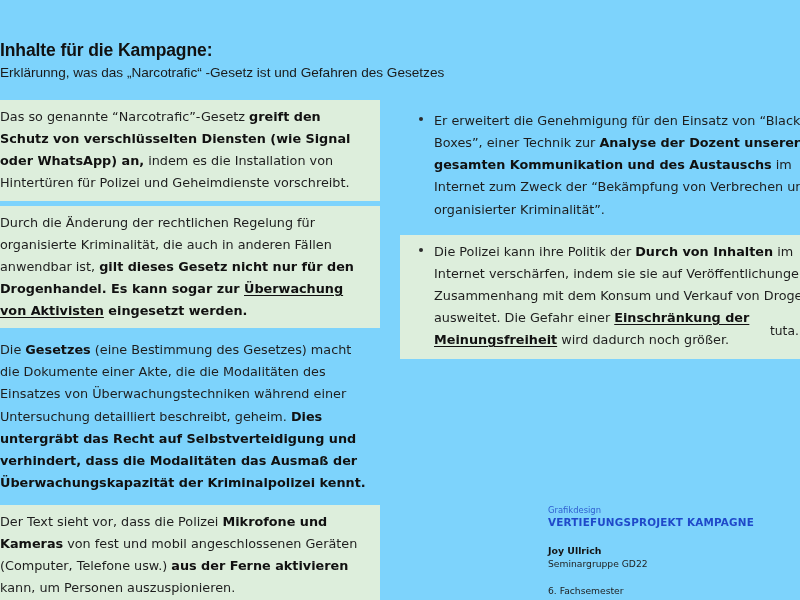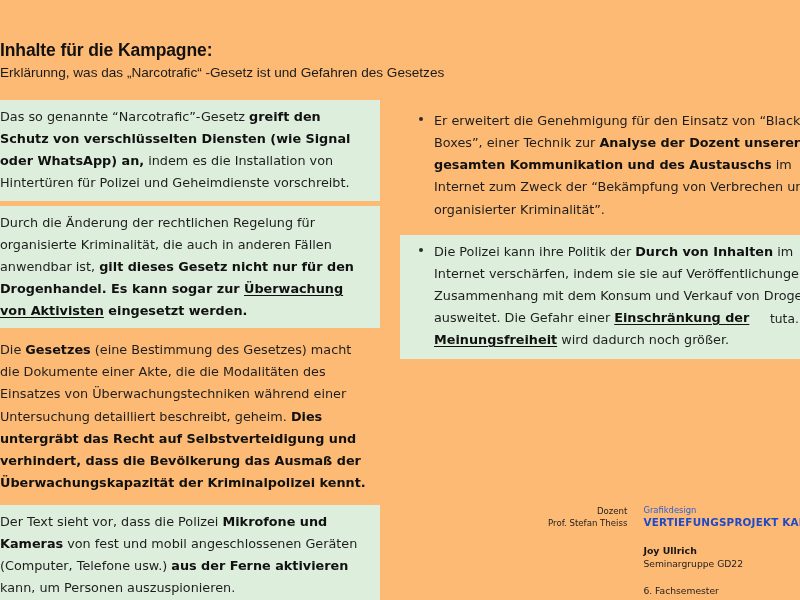--- a/index.html
+++ b/index.html
@@ -11,21 +11,21 @@
     background: #ffffff;
   }
   body {
     font-family: "DejaVu Sans", "Liberation Sans", sans-serif;
     color: #1c1c1c;
   }
   .slide {
     position: relative;
     width: 800px;
     height: 600px;
-    background: #fdba74;
+    background: #7dd3fc;
     overflow: hidden;
   }
 
   
   .col-left {
     position: absolute;
     left: -66px;
     top: 40px;
     width: 446px;
   }
@@ -102,21 +102,21 @@
     border-radius: 50%;
     background: #2b2b2b;
   }
   .bullet b, .bullet strong { font-weight: bold; color: #111111; }
   .bullet u { text-decoration: underline; text-underline-offset: 2px; }
 
   
   .tuta {
     position: absolute;
     left: 770px;
-    top: 312px;
+    top: 324px;
     font-size: 12.3px;
     color: #1e1e1e;
     white-space: nowrap;
   }
 
   
   .footer {
     position: absolute;
     left: 548px;
     top: 505px;
@@ -172,43 +172,39 @@
 
 <div class="slide">
 
   <div class="col-left">
     <h1 class="heading">Inhalte für die Kampagne:</h1>
     <p class="subheading">Erklärunng, was das „Narcotrafic“ -Gesetz ist und Gefahren des Gesetzes</p>
 
     <div class="blocks">
       <p class="para hl">Das so genannte “Narcotrafic”-Gesetz <b>greift den Schutz von verschlüsselten Diensten (wie Signal oder WhatsApp) an,</b> indem es die Installation von Hintertüren für Polizei und Geheimdienste vorschreibt.</p>
       <p class="para hl">Durch die Änderung der rechtlichen Regelung für organisierte Kriminalität, die auch in anderen Fällen anwendbar ist, <b>gilt dieses Gesetz nicht nur für den Drogenhandel. Es kann sogar zur <u>Überwachung von Aktivisten</u> eingesetzt werden.</b></p>
-      <p class="para">Die <b>Gesetzes</b> (eine Bestimmung des Gesetzes) macht die Dokumente einer Akte, die die Modalitäten des Einsatzes von Überwachungstechniken während einer Untersuchung detailliert beschreibt, geheim. <b>Dies untergräbt das Recht auf Selbstverteidigung und verhindert, dass die Bevölkerung das Ausmaß der Überwachungskapazität der Kriminalpolizei kennt.</b></p>
+      <p class="para">Die <b>Gesetzes</b> (eine Bestimmung des Gesetzes) macht die Dokumente einer Akte, die die Modalitäten des Einsatzes von Überwachungstechniken während einer Untersuchung detailliert beschreibt, geheim. <b>Dies untergräbt das Recht auf Selbstverteidigung und verhindert, dass die Modalitäten das Ausmaß der Überwachungskapazität der Kriminalpolizei kennt.</b></p>
       <p class="para hl">Der Text sieht vor, dass die Polizei <b>Mikrofone und Kameras</b> von fest und mobil angeschlossenen Geräten (Computer, Telefone usw.) <b>aus der Ferne aktivieren</b> kann, um Personen auszuspionieren.</p>
     </div>
   </div>
 
   <div class="col-right">
     <div class="bullet">
       <span class="dot"></span>
       <span>Er erweitert die Genehmigung für den Einsatz von “Black Boxes”, einer Technik zur <b>Analyse der Dozent unserer gesamten Kommunikation und des Austauschs</b> im Internet zum Zweck der “Bekämpfung von Verbrechen und organisierter Kriminalität”.</span>
     </div>
     <div class="bullet hl">
       <span class="dot"></span>
       <span>Die Polizei kann ihre Politik der <b>Durch von Inhalten</b> im Internet verschärfen, indem sie sie auf Veröffentlichungen im Zusammenhang mit dem Konsum und Verkauf von Drogen ausweitet. Die Gefahr einer <b><u>Einschränkung der Meinungsfreiheit</u></b> wird dadurch noch größer.</span>
     </div>
   </div>
 
   <div class="tuta">tuta.</div>
 
   <div class="footer">
-    <div class="footer-left">
-      <div class="role">Dozent</div>
-      <div class="name">Prof. Stefan Theiss</div>
-    </div>
     <div class="footer-right">
       <div class="fr-disc">Grafikdesign</div>
       <div class="fr-title">VERTIEFUNGSPROJEKT KAMPAGNE</div>
       <div class="fr-spacer"></div>
       <div class="fr-person">Joy Ullrich</div>
       <div class="fr-group">Seminargruppe GD22</div>
       <div class="fr-spacer2"></div>
       <div class="fr-sem">6. Fachsemester</div>
     </div>
   </div>

